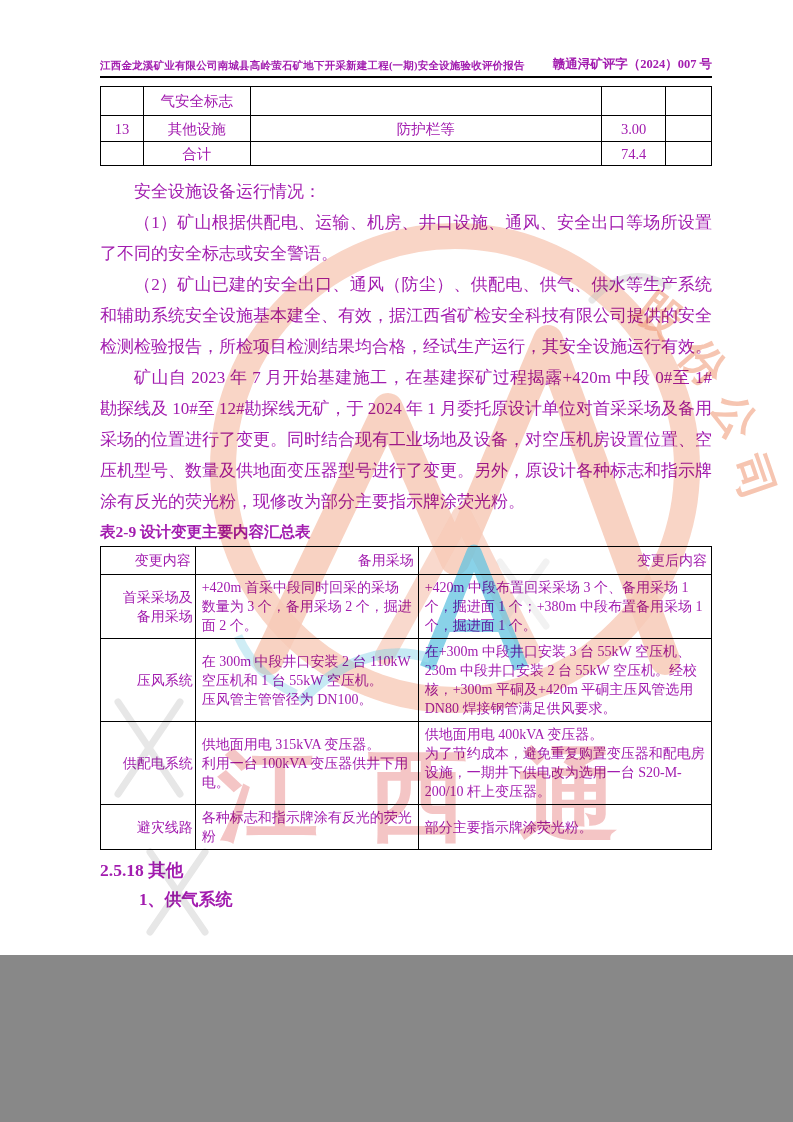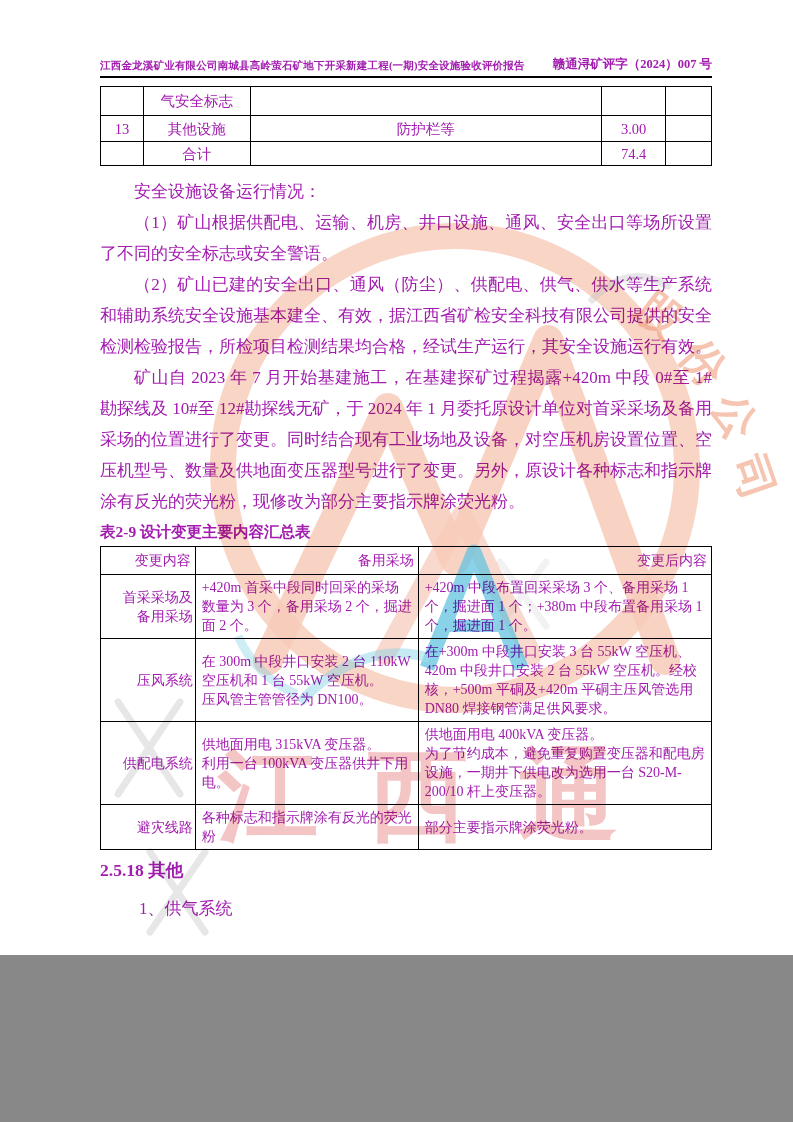--- a/index.html
+++ b/index.html
@@ -27,21 +27,21 @@
   .inv-table th{font-weight:normal;text-align:center;height:42px;line-height:18px;padding:1px 2px;}
   .inv-table td{text-align:center;padding:2px 3px;line-height:18px;}
   .inv-table .r1 td{height:24px;}
   .inv-table .r2 td{height:21px;}
   .inv-table .r3 td{height:19px;}
   
   .para{font-size:17px;line-height:31px;text-align:justify;text-indent:2em;margin:0;}
   .p-first{margin-top:10px;}
   .sec-h{font-size:17.5px;font-weight:bold;line-height:31px;margin:6px 0 0 0;}
   .sec-h2{font-size:17.5px;font-weight:bold;line-height:28px;margin:6px 0 0 0;}
-  .sub-h{font-size:17px;font-weight:normal;line-height:28px;margin:11px 0 0 0;padding-left:2.3em;}
+  .sub-h{font-size:17px;font-weight:bold;line-height:28px;margin:2px 0 0 0;padding-left:2.3em;}
   .tbl-caption{font-size:15.5px;font-weight:bold;line-height:24px;margin:3px 0 2px 0;text-indent:0;}
   
   .chg-table{font-size:14px;}
   .chg-table th{font-weight:normal;text-align:right;padding:4px 4px;line-height:19px;}
   .chg-table td{padding:3px 6px;line-height:19px;vertical-align:middle;}
   .chg-table td.c-item{text-align:right;padding:5px 2px;}
   
   .page-footer{
     position:absolute;left:0;top:1034px;width:793px;
     text-align:right;font-size:13px;
@@ -120,21 +120,21 @@
       <tr>
         <td class="c-item">首采采场及
 备用采场</td>
         <td>+420m 首采中段同时回采的采场数量为 3 个，备用采场 2 个，掘进面 2 个。</td>
         <td>+420m 中段布置回采采场 3 个、备用采场 1 个，掘进面 1 个；+380m 中段布置备用采场 1 个，掘进面 1 个。</td>
       </tr>
       <tr>
         <td class="c-item">压风系统</td>
         <td>在 300m 中段井口安装 2 台 110kW 空压机和 1 台 55kW 空压机。
 压风管主管管径为 DN100。</td>
-        <td>在+300m 中段井口安装 3 台 55kW 空压机、420m 中段井口安装 2 台 55kW 空压机。经校核，+500m 平硐及+420m 平硐主压风管选用 DN80 焊接钢管满足供风要求。</td>
+        <td>在+300m 中段井口安装 3 台 55kW 空压机、230m 中段井口安装 2 台 55kW 空压机。经校核，+300m 平硐及+420m 平硐主压风管选用 DN80 焊接钢管满足供风要求。</td>
       </tr>
       <tr>
         <td class="c-item">供配电系统</td>
         <td>供地面用电 315kVA 变压器。
 利用一台 100kVA 变压器供井下用电。</td>
         <td>供地面用电 400kVA 变压器。
 为了节约成本，避免重复购置变压器和配电房设施，一期井下供电改为选用一台 S20-M-200/10 杆上变压器。</td>
       </tr>
       <tr>
         <td class="c-item">避灾线路</td>

